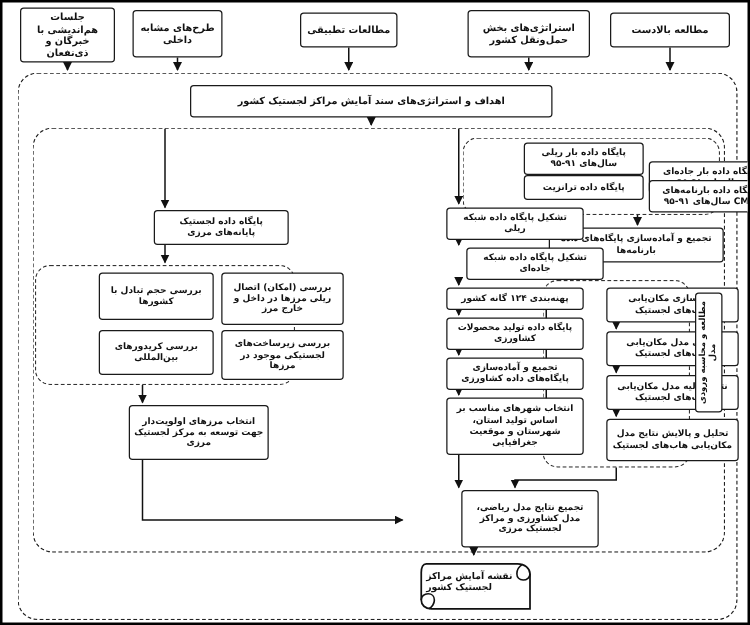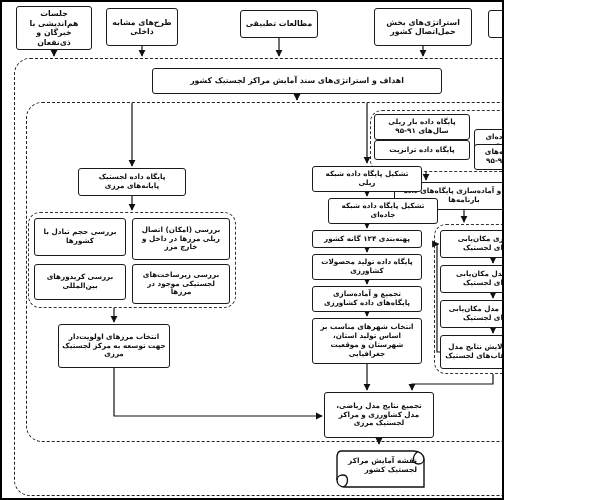--- a/index.html
+++ b/index.html
@@ -1,30 +1,30 @@
 <!DOCTYPE html>
 <html lang="fa"><head>
 <meta charset="utf-8">
 <style>
   html,body{margin:0;padding:0;background:#fff;}
-  .stage{position:relative;width:504px;height:500px;background:#fff;border:2px solid #000;
+  .stage{position:relative;width:600px;height:500px;background:#fff;border:2px solid #000;
          box-sizing:border-box;overflow:hidden;font-family:"DejaVu Sans",sans-serif;}
   .box{position:absolute;box-sizing:border-box;background:#fff;border:1.3px solid #1a1a1a;border-radius:3px;
        display:flex;align-items:center;justify-content:center;text-align:center;
        font-size:7.8px;font-weight:700;line-height:1.22;direction:rtl;padding:1px 3px;color:#111;z-index:3;}
-  .sm{font-size:7.2px;}
+  .sm{font-size:7.2px;margin-left:45px;}
   .group{position:absolute;box-sizing:border-box;border:1.4px dashed #333;border-radius:12px;z-index:1;}
   .container{position:absolute;box-sizing:border-box;border:1.5px dashed #222;border-radius:16px;z-index:0;}
   .vbox{position:absolute;box-sizing:border-box;background:#fff;border:1.3px solid #1a1a1a;border-radius:3px;z-index:3;}
   .vtext{position:absolute;left:50%;top:50%;width:92px;transform:translate(-50%,-50%) rotate(-90deg);
          text-align:center;font-size:6.8px;font-weight:700;line-height:1.15;direction:rtl;color:#111;display:block;}
   .arrows{position:absolute;left:0;top:0;z-index:2;pointer-events:none;}
   .scrollshape{position:absolute;z-index:3;}
   .scrollshape svg{position:absolute;left:0;top:0;width:100%;height:100%;}
-  .scroll-label{position:absolute;left:12%;top:22%;width:76%;text-align:right;direction:rtl;
+  .scroll-label{position:absolute;left:12%;top:22%;width:76%;text-align:left;direction:rtl;
                 font-size:7.4px;font-weight:700;line-height:1.25;color:#111;}
 </style>
 </head>
 <body>
 
 <div class="stage">
 
   <div class="container" style="left:12px;top:56px;width:576px;height:438px"></div>
   <div class="container" style="left:24px;top:100px;width:554px;height:340px"></div>
 
@@ -61,21 +61,21 @@
       <line x1="130" y1="194" x2="130" y2="208" marker-end="url(#ah)"></line>
       <line x1="112" y1="306" x2="112" y2="320" marker-end="url(#ah)"></line>
       <polyline points="112,366 112,414 320,414" marker-end="url(#ah)"></polyline>
       <line x1="377" y1="436" x2="377" y2="442" marker-end="url(#ah)"></line>
     </g>
   </svg>
 
   <div class="box" style="left:14px;top:4px;width:76px;height:44px">جلسات هم‌اندیشی با خبرگان و ذی‌نفعان</div>
   <div class="box" style="left:104px;top:6px;width:72px;height:38px">طرح‌های مشابه داخلی</div>
   <div class="box" style="left:238px;top:8px;width:78px;height:28px">مطالعات تطبیقی</div>
-  <div class="box" style="left:372px;top:6px;width:98px;height:38px">استراتژی‌های بخش حمل‌اتصال کشور</div>
+  <div class="box" style="left:372px;top:6px;width:98px;height:38px">استراتژی‌های بخش حمل‌ونقل کشور</div>
   <div class="box" style="left:486px;top:8px;width:96px;height:28px">مطالعه بالادست</div>
 
   <div class="box" style="left:150px;top:66px;width:290px;height:26px">اهداف و استراتژی‌های سند آمایش مراکز لجستیک کشور</div>
 
   <div class="group" style="left:368px;top:108px;width:206px;height:62px"></div>
   <div class="box sm" style="left:472px;top:127px;width:98px;height:26px">پایگاه داده بار جاده‌ای سال‌های ۹۱-۹۵</div>
   <div class="box sm" style="left:372px;top:112px;width:96px;height:26px">پایگاه داده بار ریلی سال‌های ۹۱-۹۵</div>
   <div class="box sm" style="left:472px;top:142px;width:98px;height:26px">پایگاه داده بارنامه‌های CMR سال‌های ۹۱-۹۵</div>
   <div class="box sm" style="left:372px;top:138px;width:96px;height:20px">پایگاه داده ترانزیت</div>
   <div class="box sm" style="left:392px;top:180px;width:140px;height:28px">تجمیع و آماده‌سازی پایگاه‌های داده بارنامه‌ها</div>

